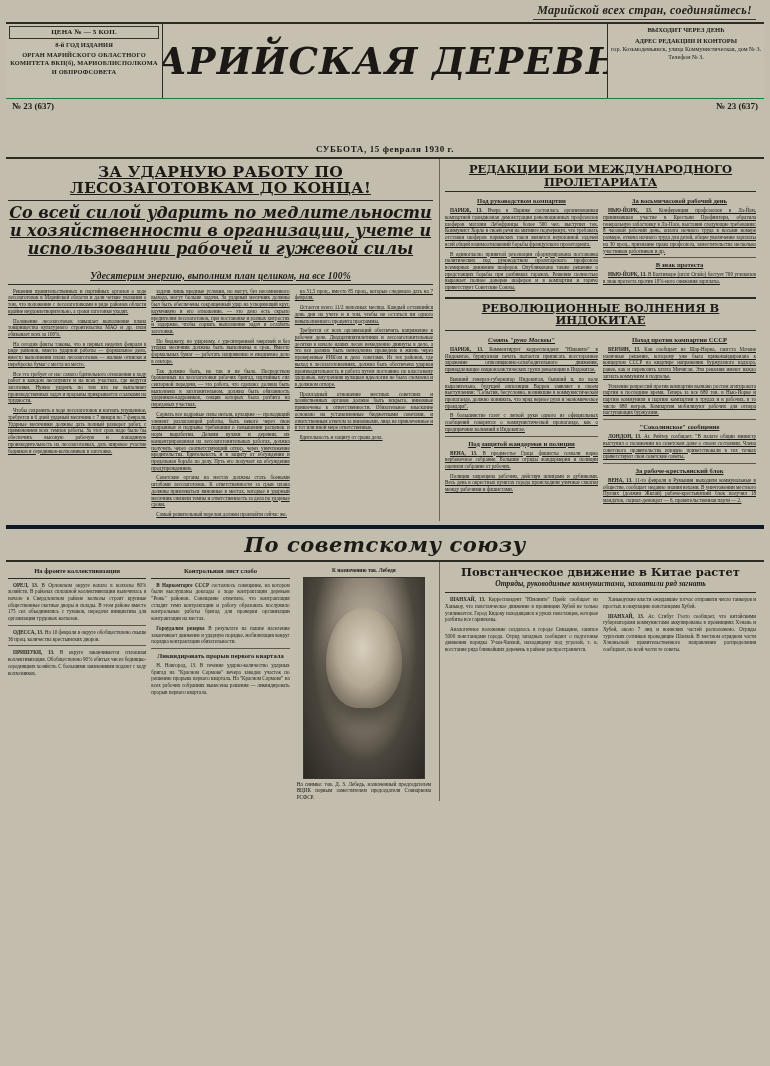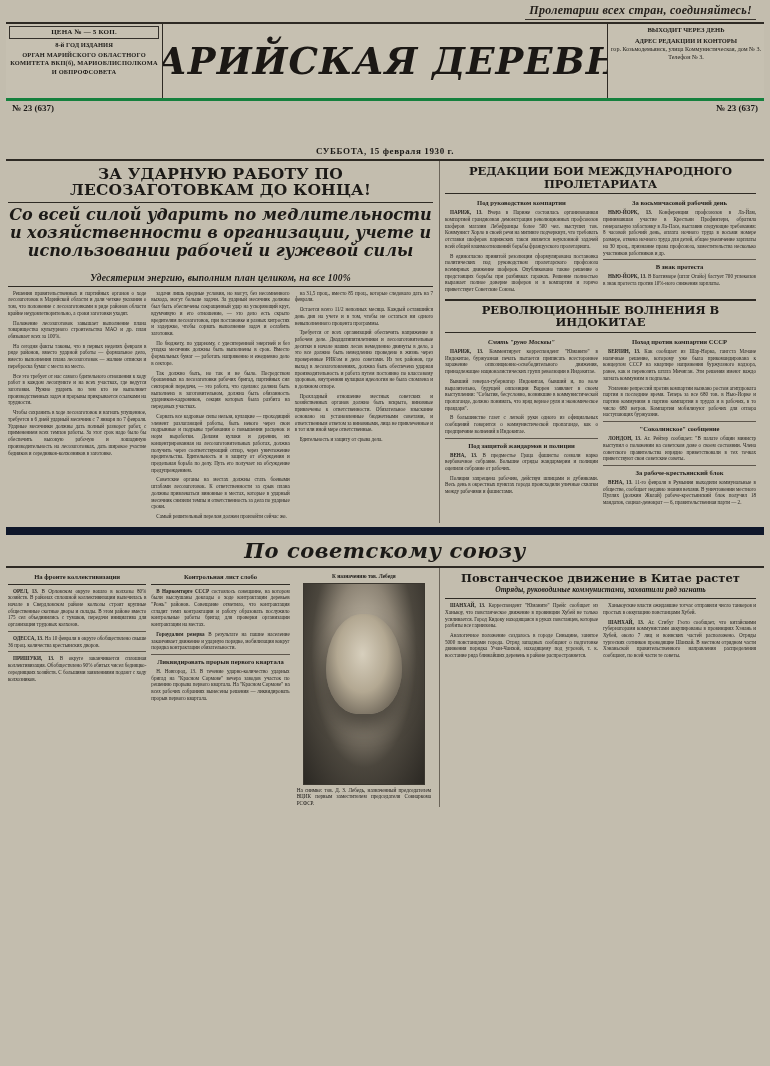--- a/index.html
+++ b/index.html
@@ -26,21 +26,21 @@
     font-style:italic;font-weight:bold;font-size:12px;
     letter-spacing:.3px;
     border-bottom:1px solid #3a352e;
     padding:0 4px 1px 4px;
     color:#26221d;
   }
   
   .masthead{
     display:flex;align-items:stretch;
     border-top:2px solid #2e2a24;
-    border-bottom:3px solid #15803d;
+    border-bottom:1px solid #15803d;
     height:74px;
     margin-top:2px;
     background:#c6c0b1;
   }
   .mh-left,.mh-right{
     width:150px;flex:none;
     padding:2px 3px;
     font-size:6.2px;line-height:1.25;
     text-align:center;
   }
@@ -68,21 +68,21 @@
   .mh-right .addr{font-weight:bold;font-size:6.4px;margin:3px 0 1px;}
   
   .issueline{
     display:flex;align-items:flex-start;justify-content:space-between;
     border-bottom:2px solid #2e2a24;
     padding:2px 6px 3px 6px;
     font-weight:bold;font-size:9px;
   }
   .issueline .date{font-size:9px;letter-spacing:.6px;margin-top:43px;}
   
-  .row{display:flex;}
+  .row{display:flex;text-decoration:underline;}
   .colblock{box-sizing:border-box;}
   .leftblock{width:434px;padding:3px 6px 0 2px;border-right:1px solid #6b6459;}
   .rightblock{width:318px;padding:3px 2px 0 5px;}
   
   h1.lead{
     font-family:"DejaVu Serif", serif;
     font-size:15.5px;font-weight:bold;
     text-align:center;margin:2px 0 1px;
     letter-spacing:.2px;line-height:1.05;
   }
@@ -117,21 +117,21 @@
     margin:1px 0 2px;line-height:1.15;
   }
   .minihead{
     font-size:6.6px;font-weight:bold;text-align:center;
     margin:2px 0 2px;line-height:1.2;
   }
   .minihead.it{font-style:italic;}
   .city{font-weight:bold;}
   
   .band{
-    border-top:8px solid #0f172a;border-bottom:2px solid #2e2a24;
+    border-top:4px solid #0f172a;border-bottom:2px solid #2e2a24;
     margin-top:4px;padding:2px 0 1px;
   }
   .band h2{
     font-family:"DejaVu Serif", serif;
     font-style:italic;font-weight:bold;
     font-size:21px;text-align:center;margin:1px 0 2px;letter-spacing:.5px;
   }
   .lower{display:flex;}
   .lowerleft{width:434px;box-sizing:border-box;padding:3px 6px 0 2px;border-right:1px solid #6b6459;}
   .lowerright{width:318px;box-sizing:border-box;padding:3px 2px 0 5px;}
@@ -151,21 +151,21 @@
   }
   .cap{font-size:5.2px;line-height:1.3;text-align:justify;margin:2px 2px 0;}
   .tiny-center{font-size:5.4px;text-align:center;font-weight:bold;margin:2px 0;}
 </style>
 </head>
 <body>
 
 <div class="page">
 
   <div class="topbar">
-    <div class="slogan">Пролетарии всех стран, соединяйтесь!</div>
+    <div class="slogan">Марийской всех стран, соединяйтесь!</div>
   </div>
 
   <div class="masthead">
     <div class="mh-left">
       <div class="price-box">ЦЕНА № — 5 КОП.</div>
       <div class="yr">8-й ГОД ИЗДАНИЯ</div>
       <div class="org">ОРГАН МАРИЙСКОГО ОБЛАСТНОГО КОМИТЕТА ВКП(б), МАРИОБЛИСПОЛКОМА И ОБПРОФСОВЕТА</div>
     </div>
     <div class="mh-center">
       <div class="logo">МАРИЙСКАЯ ДЕРЕВНЯ</div>

